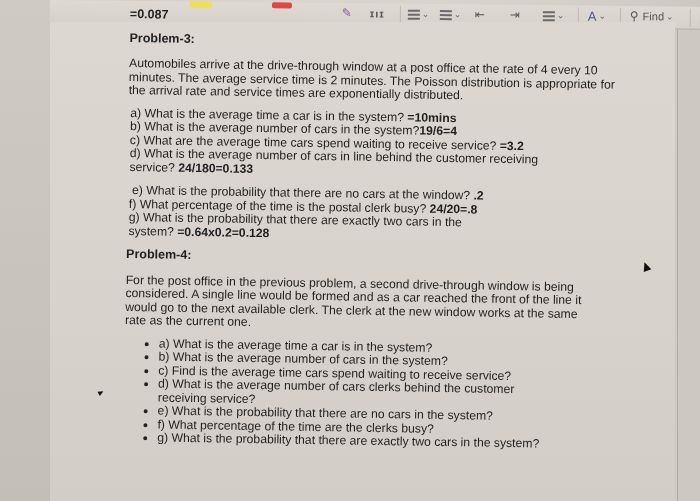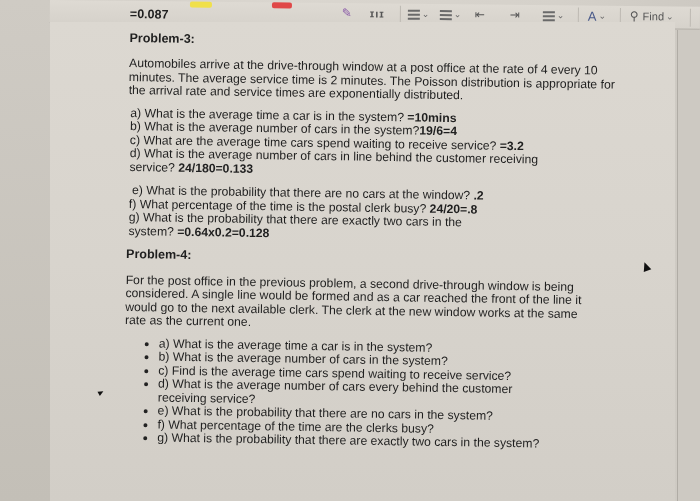--- a/index.html
+++ b/index.html
@@ -125,21 +125,21 @@
   </div>
 
   <div style="height:10px"></div>
   <div class="heading">Problem-4:</div>
   <div class="para" style="width:470px">For the post office in the previous problem, a second drive-through window is being considered. A single line would be formed and as a car reached the front of the line it would go to the next available clerk. The clerk at the new window works at the same rate as the current one.</div>
 
   <ul class="bullets">
     <li>a) What is the average time a car is in the system?</li>
     <li>b) What is the average number of cars in the system?</li>
     <li><span>c) Find </span><span class="squiggle">is</span><span> the average time cars spend waiting to receive service?</span></li>
-    <li style="width:400px"><span>d) What is the average number of cars </span><span class="squiggle">every</span><span> behind the customer receiving service?</span></li>
+    <li style="width:400px"><span>d) What is the average number of cars </span><span class="squiggle">clerks</span><span> behind the customer receiving service?</span></li>
     <li>e) What is the probability that there are no cars in the system?</li>
     <li>f) What percentage of the time are the clerks busy?</li>
     <li>g) What is the probability that there are exactly two cars in the system?</li>
   </ul>
 </div>
 
 <div class="cursor" style="left:642px; top:262px; transform:rotate(-20deg)"></div>
 <div class="cursor" style="left:97px; top:388px; transform:rotate(60deg) scale(0.6)"></div>
 
 </body></html>

